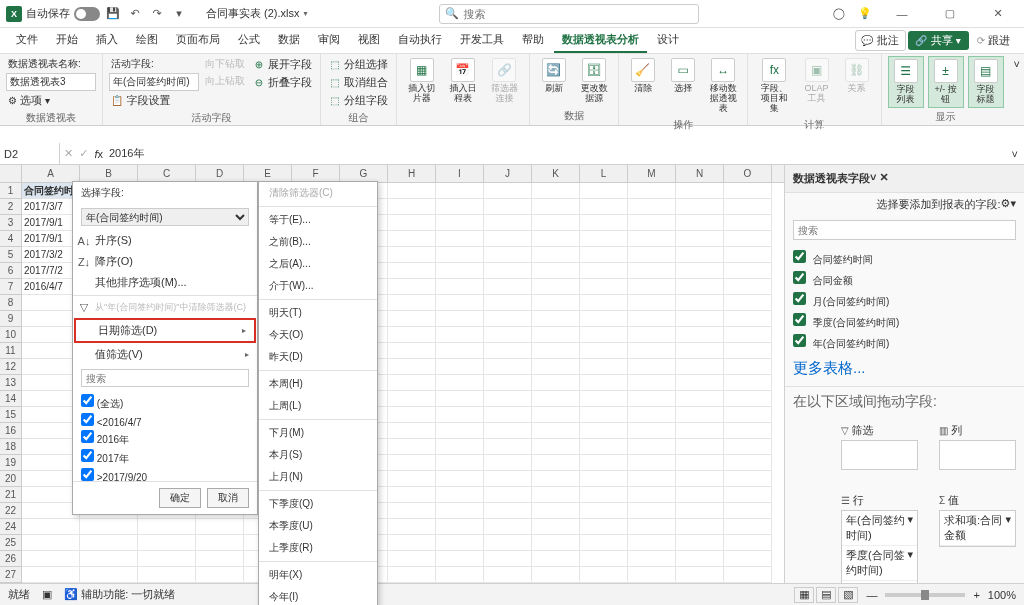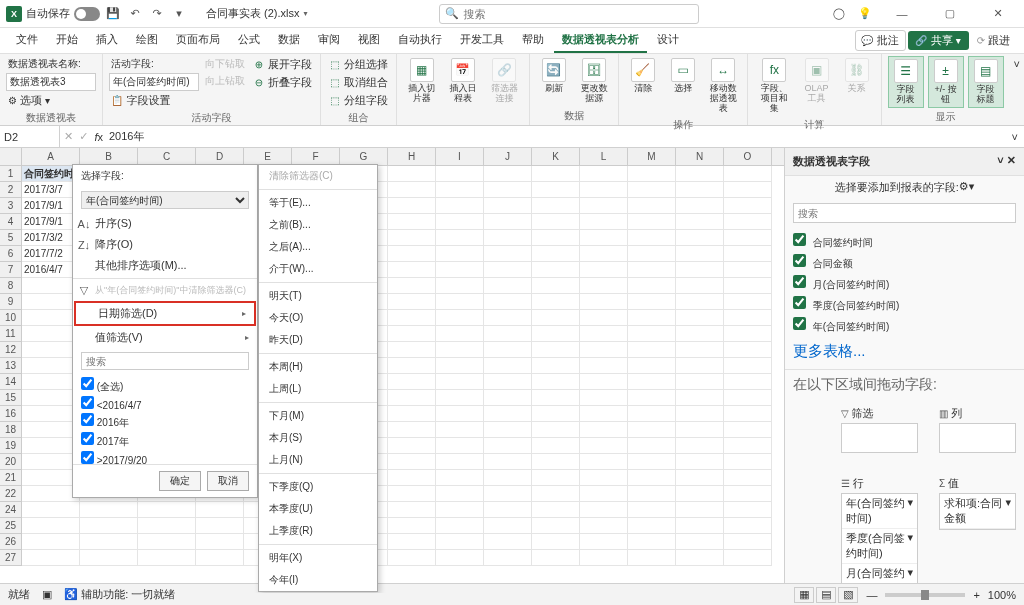--- a/index.html
+++ b/index.html
@@ -36,21 +36,21 @@
 .rcol { display:flex; flex-direction:column; gap:1px; }
 .rbtn-v { display:flex; flex-direction:column; align-items:center; gap:2px; padding:2px 4px; cursor:pointer; min-width:36px; }
 .rbtn-v .ico { width:24px; height:24px; background:#fff; border:1px solid #ccc; border-radius:2px; display:flex; align-items:center; justify-content:center; font-size:12px; color:#217346; }
 .rbtn-v .txt { font-size:9px; text-align:center; line-height:1.1; }
 .rbtn-h { display:flex; align-items:center; gap:3px; padding:1px 2px; cursor:pointer; font-size:10px; white-space:nowrap; }
 .rbtn-h .ico-s { width:12px; height:12px; display:inline-flex; align-items:center; justify-content:center; color:#217346; font-size:10px; }
 .field-input { height:18px; border:1px solid #ccc; background:#fff; padding:0 3px; font-size:10px; width:90px; }
 .rbtn-v.toggle-on { background:#d4e8dc; border:1px solid #8cc9a5; }
 
 
-.formulabar { height:22px; border-bottom:1px solid #d0d0d0; display:flex; align-items:center; background:#fff; }
+.formulabar { height:22px; border-bottom:1px solid #d0d0d0; display:flex; align-items:center; background:#fff;margin-top:17px; }
 .namebox { width:60px; border-right:1px solid #d0d0d0; padding:0 4px; height:100%; display:flex; align-items:center; }
 .fx-area { display:flex; align-items:center; flex:1; padding:0 4px; gap:6px; }
 
 
 .main { display:flex; height:445px; }
 .sheet-area { flex:1; position:relative; overflow:hidden; }
 .field-pane { width:240px; border-left:1px solid #d0d0d0; background:#f9f9f9; display:flex; flex-direction:column; }
 
 
 .grid-headers { display:flex; height:18px; background:#f0f0f0; border-bottom:1px solid #ccc; }
@@ -79,22 +79,22 @@
 .filter-panel .buttons { display:flex; justify-content:flex-end; gap:6px; padding:6px 8px; border-top:1px solid #e0e0e0; }
 .filter-panel .buttons button { padding:2px 10px; font-size:10px; border:1px solid #aaa; background:#f5f5f5; cursor:pointer; }
 
 
 .submenu { position:absolute; left:258px; top:16px; width:120px; background:#fff; border:1px solid #aaa; box-shadow:2px 2px 6px rgba(0,0,0,.2); z-index:11; }
 .submenu .mitem { padding:4px 10px; font-size:10px; cursor:pointer; }
 .submenu .mitem.disabled { color:#aaa; }
 .submenu .msep { height:1px; background:#e0e0e0; margin:2px 0; }
 
 
-.fp-header { padding:6px 8px; font-weight:600; font-size:11px; border-bottom:1px solid #e0e0e0; background:#f0f0f0; display:flex; justify-content:space-between; }
-.fp-sub { padding:4px 8px; font-size:10px; color:#666; display:flex; justify-content:center; }
+.fp-header { padding:6px 8px; font-weight:600; font-size:11px; border-bottom:1px solid #e0e0e0; background:#f0f0f0; display:flex; justify-content:flex-start; }
+.fp-sub { padding:4px 8px; font-size:10px; color:#666; display:flex; justify-content:flex-end; }
 .fp-search { margin:4px 8px; }
 .fp-search input { width:100%; height:20px; border:1px solid #ccc; padding:0 4px; font-size:10px; }
 .fp-fields { padding:4px 8px; }
 .fp-fields label { display:block; font-size:10px; padding:2px 0; }
 .fp-fields input[type=checkbox] { accent-color:#217346; margin-right:4px; }
 .fp-drag { padding:6px 8px; font-size:14px; color:#666; border-top:1px solid #e0e0e0; margin-top:6px; }
 .fp-areas { display:grid; grid-template-columns:1fr 1fr; gap:21px; padding:4px 8px;margin-left:48px; }
 .fp-area { border:none; }
 .fp-area .ah { font-size:10px; color:#555; padding:2px 0; }
 .fp-area .abox { border:1px solid #ccc; background:#fff; min-height:30px; font-size:10px; }

